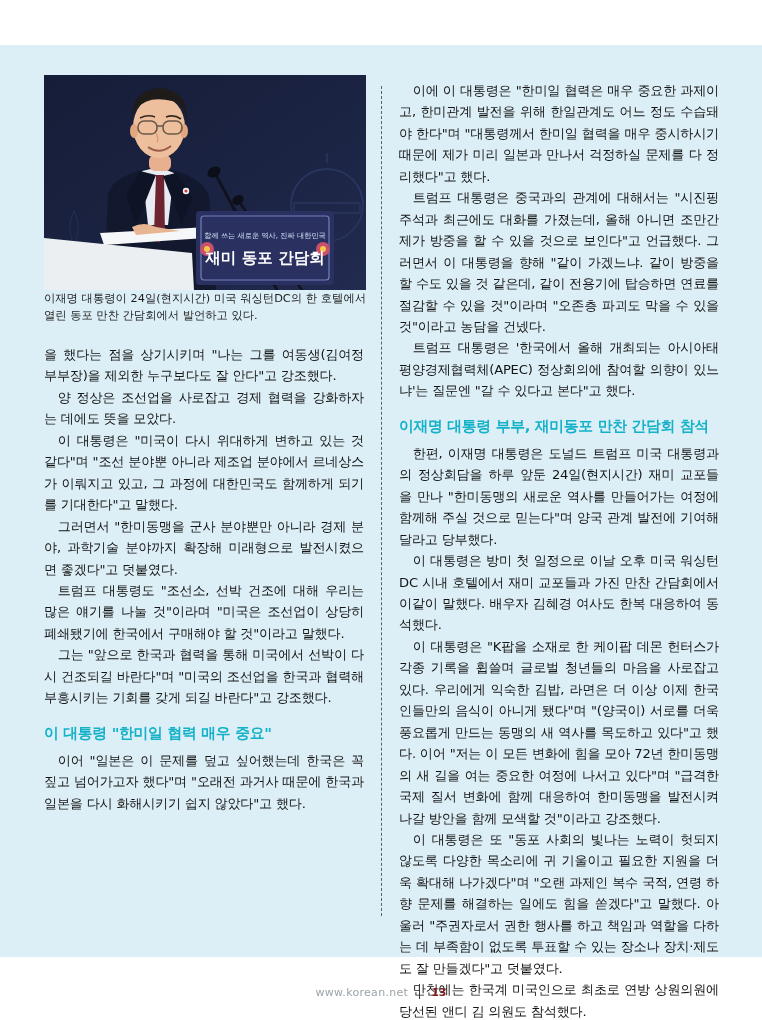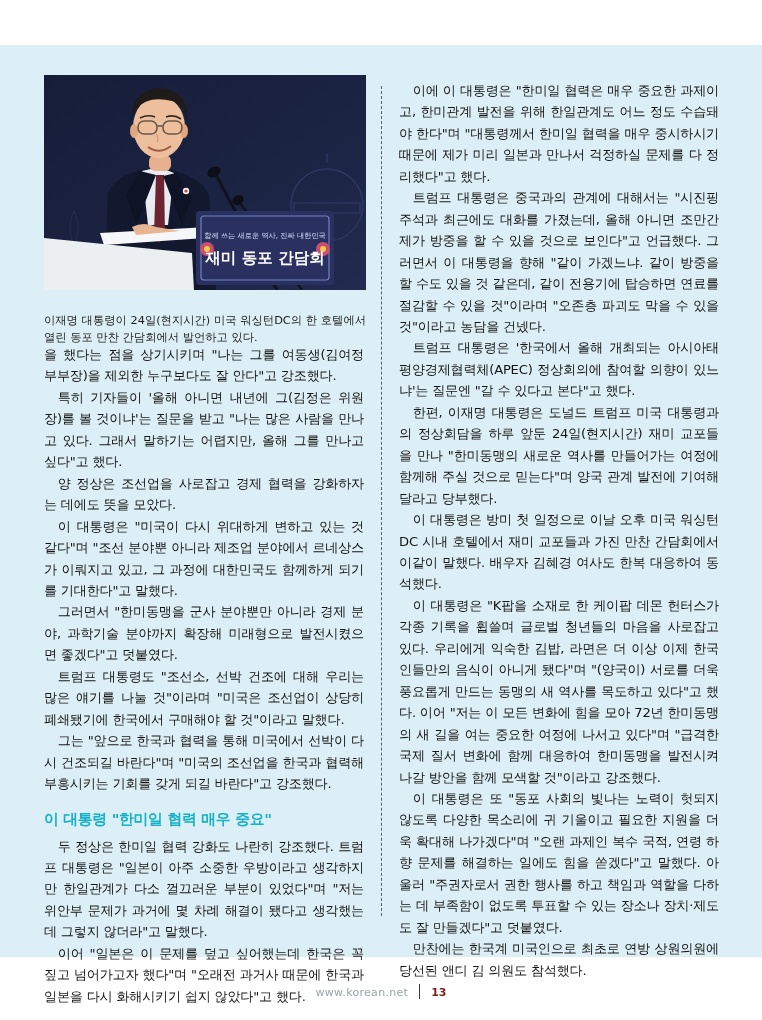--- a/index.html
+++ b/index.html
@@ -5,21 +5,21 @@
   html,body{margin:0;padding:0;}
   body{
     width:762px;height:1020px;position:relative;background:#ffffff;
     font-family:"DejaVu Sans","Liberation Sans",sans-serif;
     -webkit-font-smoothing:antialiased;overflow:hidden;
   }
   .band{position:absolute;left:0;top:45px;width:762px;height:912px;background:#ddeff6;}
   
   .photo-block{position:absolute;left:44px;top:75px;width:322px;}
   .photo-frame{width:322px;height:215px;display:block;}
-  .caption{margin-top:23px;font-size:11.3px;line-height:16.5px;color:#1c1c1c;text-align:justify;word-break:break-all;}
+  .caption{margin-top:1px;font-size:11.3px;line-height:16.5px;color:#1c1c1c;text-align:justify;word-break:break-all;}
   
   .col{position:absolute;width:320px;}
   .col-left{left:44px;top:344px;}
   .col-right{left:399px;top:80px;}
   .para{margin:0;font-size:13.1px;line-height:21.45px;color:#141414;text-align:justify;word-break:break-all;text-indent:1.05em;letter-spacing:-0.2px;}
   .col-left .para-group-first .para:first-child{text-indent:0;}
   .section-heading{margin:15px 0 7px 0;font-size:14.8px;font-weight:bold;color:#14b1c9;letter-spacing:-0.3px;}
   .divider{position:absolute;left:381px;top:86px;height:830px;width:0;border-left:1.6px dashed #55626c;}
   
   .footer{position:absolute;left:0;top:984px;width:762px;display:flex;align-items:flex-end;justify-content:center;gap:11px;}
@@ -121,40 +121,39 @@
     </g>
   </svg>
   <div class="caption">이재명 대통령이 24일(현지시간) 미국 워싱턴DC의 한 호텔에서 열린 동포 만찬 간담회에서 발언하고 있다.</div>
 </div>
 
 <div class="divider"></div>
 
 <div class="col col-left">
   <div class="para-group-first">
       <p class="para">을 했다는 점을 상기시키며 "나는 그를 여동생(김여정 부부장)을 제외한 누구보다도 잘 안다"고 강조했다.</p>
-      <p class="para">특히 기자들이 '올해 아니면 내년에 그(김정은 위원장)를 볼 것이냐'는 질문을 받고 "나는 많은 사람을 만나고 있다. 그래서 말하기는 어렵지만, 올해 그를 만나고 싶다"고 했다.</p>
       <p class="para">양 정상은 조선업을 사로잡고 경제 협력을 강화하자는 데에도 뜻을 모았다.</p>
       <p class="para">이 대통령은 "미국이 다시 위대하게 변하고 있는 것 같다"며 "조선 분야뿐 아니라 제조업 분야에서 르네상스가 이뤄지고 있고, 그 과정에 대한민국도 함께하게 되기를 기대한다"고 말했다.</p>
       <p class="para">그러면서 "한미동맹을 군사 분야뿐만 아니라 경제 분야, 과학기술 분야까지 확장해 미래형으로 발전시켰으면 좋겠다"고 덧붙였다.</p>
       <p class="para">트럼프 대통령도 "조선소, 선박 건조에 대해 우리는 많은 얘기를 나눌 것"이라며 "미국은 조선업이 상당히 폐쇄됐기에 한국에서 구매해야 할 것"이라고 말했다.</p>
       <p class="para">그는 "앞으로 한국과 협력을 통해 미국에서 선박이 다시 건조되길 바란다"며 "미국의 조선업을 한국과 협력해 부흥시키는 기회를 갖게 되길 바란다"고 강조했다.</p>
     </div>
   <h3 class="section-heading">이 대통령 "한미일 협력 매우 중요"</h3>
   <div>
-      <p class="para">두 정상은 한미일 협력 강화도 나란히 강조했다. 트럼프 대통령은 "일본이 아주 소중한 우방이라고 생각하지만 한일관계가 다소 껄끄러운 부분이 있었다"며 "저는 위안부 문제가 과거에 몇 차례 해결이 됐다고 생각했는데 그렇지 않더라"고 말했다.</p>
       <p class="para">이어 "일본은 이 문제를 덮고 싶어했는데 한국은 꼭 짚고 넘어가고자 했다"며 "오래전 과거사 때문에 한국과 일본을 다시 화해시키기 쉽지 않았다"고 했다.</p>
     </div>
 </div>
 
 <div class="col col-right">
   <div>
       <p class="para">이에 이 대통령은 "한미일 협력은 매우 중요한 과제이고, 한미관계 발전을 위해 한일관계도 어느 정도 수습돼야 한다"며 "대통령께서 한미일 협력을 매우 중시하시기 때문에 제가 미리 일본과 만나서 걱정하실 문제를 다 정리했다"고 했다.</p>
       <p class="para">트럼프 대통령은 중국과의 관계에 대해서는 "시진핑 주석과 최근에도 대화를 가졌는데, 올해 아니면 조만간 제가 방중을 할 수 있을 것으로 보인다"고 언급했다. 그러면서 이 대통령을 향해 "같이 가겠느냐. 같이 방중을 할 수도 있을 것 같은데, 같이 전용기에 탑승하면 연료를 절감할 수 있을 것"이라며 "오존층 파괴도 막을 수 있을 것"이라고 농담을 건넸다.</p>
       <p class="para">트럼프 대통령은 '한국에서 올해 개최되는 아시아태평양경제협력체(APEC) 정상회의에 참여할 의향이 있느냐'는 질문엔 "갈 수 있다고 본다"고 했다.</p>
     </div>
+  <h3 class="section-heading">이재명 대통령 부부, 재미동포 만찬 간담회 참석</h3>
   <div>
       <p class="para">한편, 이재명 대통령은 도널드 트럼프 미국 대통령과의 정상회담을 하루 앞둔 24일(현지시간) 재미 교포들을 만나 "한미동맹의 새로운 역사를 만들어가는 여정에 함께해 주실 것으로 믿는다"며 양국 관계 발전에 기여해 달라고 당부했다.</p>
       <p class="para">이 대통령은 방미 첫 일정으로 이날 오후 미국 워싱턴DC 시내 호텔에서 재미 교포들과 가진 만찬 간담회에서 이같이 말했다. 배우자 김혜경 여사도 한복 대응하여 동석했다.</p>
       <p class="para">이 대통령은 "K팝을 소재로 한 케이팝 데몬 헌터스가 각종 기록을 휩쓸며 글로벌 청년들의 마음을 사로잡고 있다. 우리에게 익숙한 김밥, 라면은 더 이상 이제 한국인들만의 음식이 아니게 됐다"며 "(양국이) 서로를 더욱 풍요롭게 만드는 동맹의 새 역사를 목도하고 있다"고 했다. 이어 "저는 이 모든 변화에 힘을 모아 72년 한미동맹의 새 길을 여는 중요한 여정에 나서고 있다"며 "급격한 국제 질서 변화에 함께 대응하여 한미동맹을 발전시켜 나갈 방안을 함께 모색할 것"이라고 강조했다.</p>
       <p class="para">이 대통령은 또 "동포 사회의 빛나는 노력이 헛되지 않도록 다양한 목소리에 귀 기울이고 필요한 지원을 더욱 확대해 나가겠다"며 "오랜 과제인 복수 국적, 연령 하향 문제를 해결하는 일에도 힘을 쏟겠다"고 말했다. 아울러 "주권자로서 권한 행사를 하고 책임과 역할을 다하는 데 부족함이 없도록 투표할 수 있는 장소나 장치·제도도 잘 만들겠다"고 덧붙였다.</p>
       <p class="para">만찬에는 한국계 미국인으로 최초로 연방 상원의원에 당선된 앤디 김 의원도 참석했다.</p>
     </div>
 
 </div>
 

